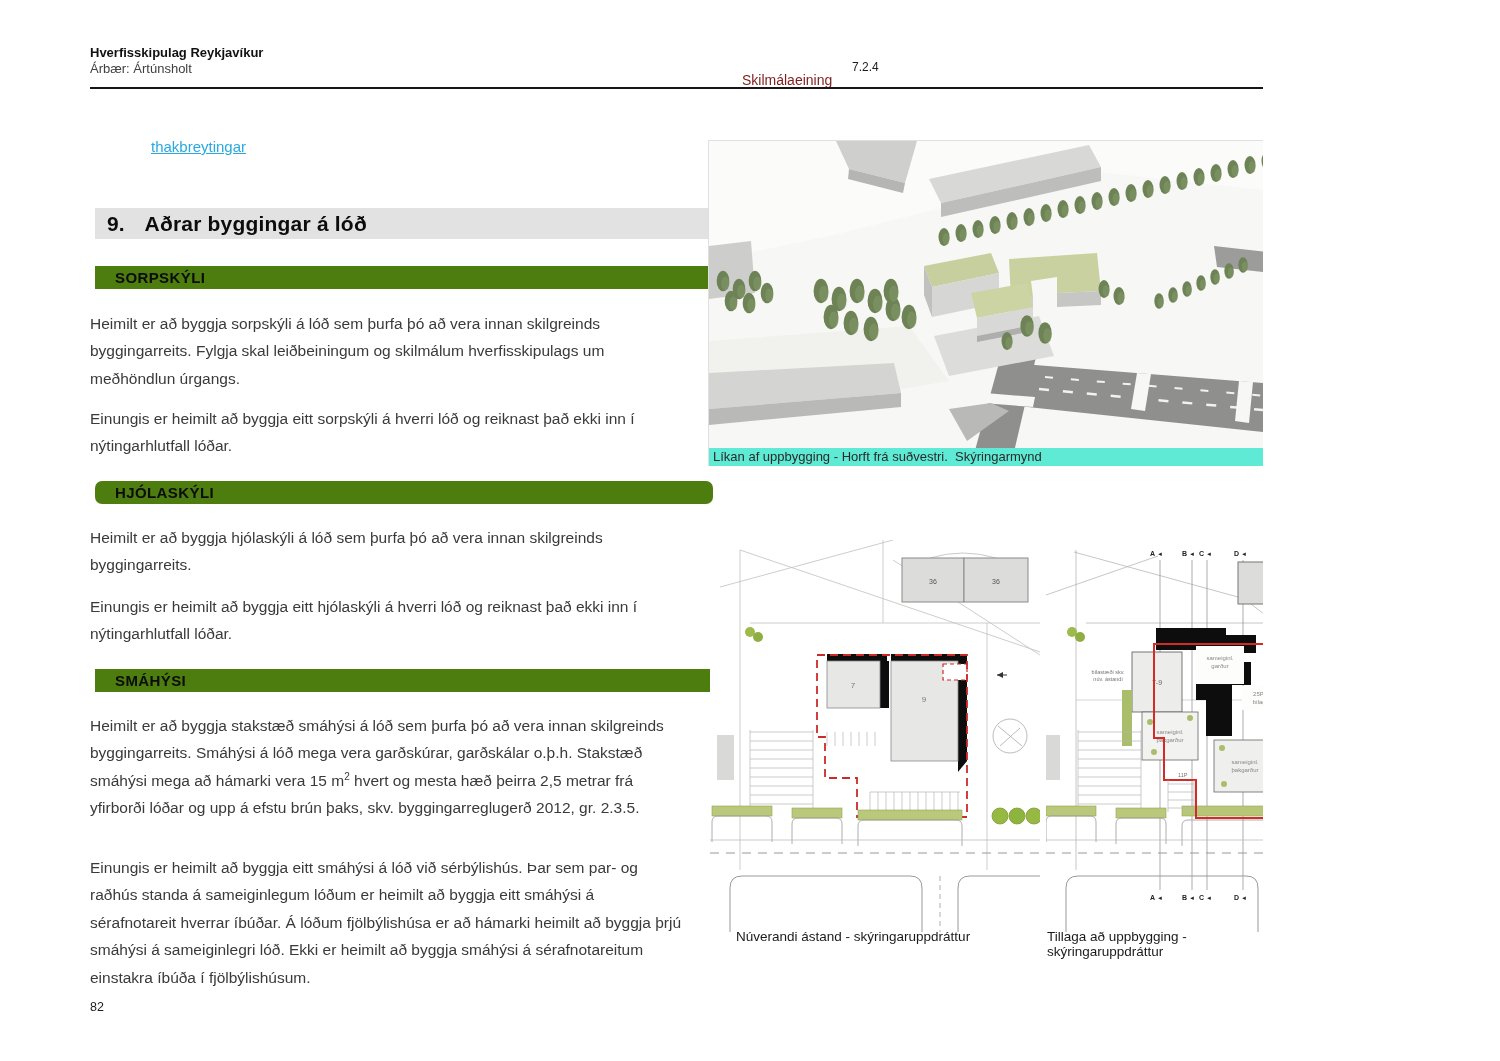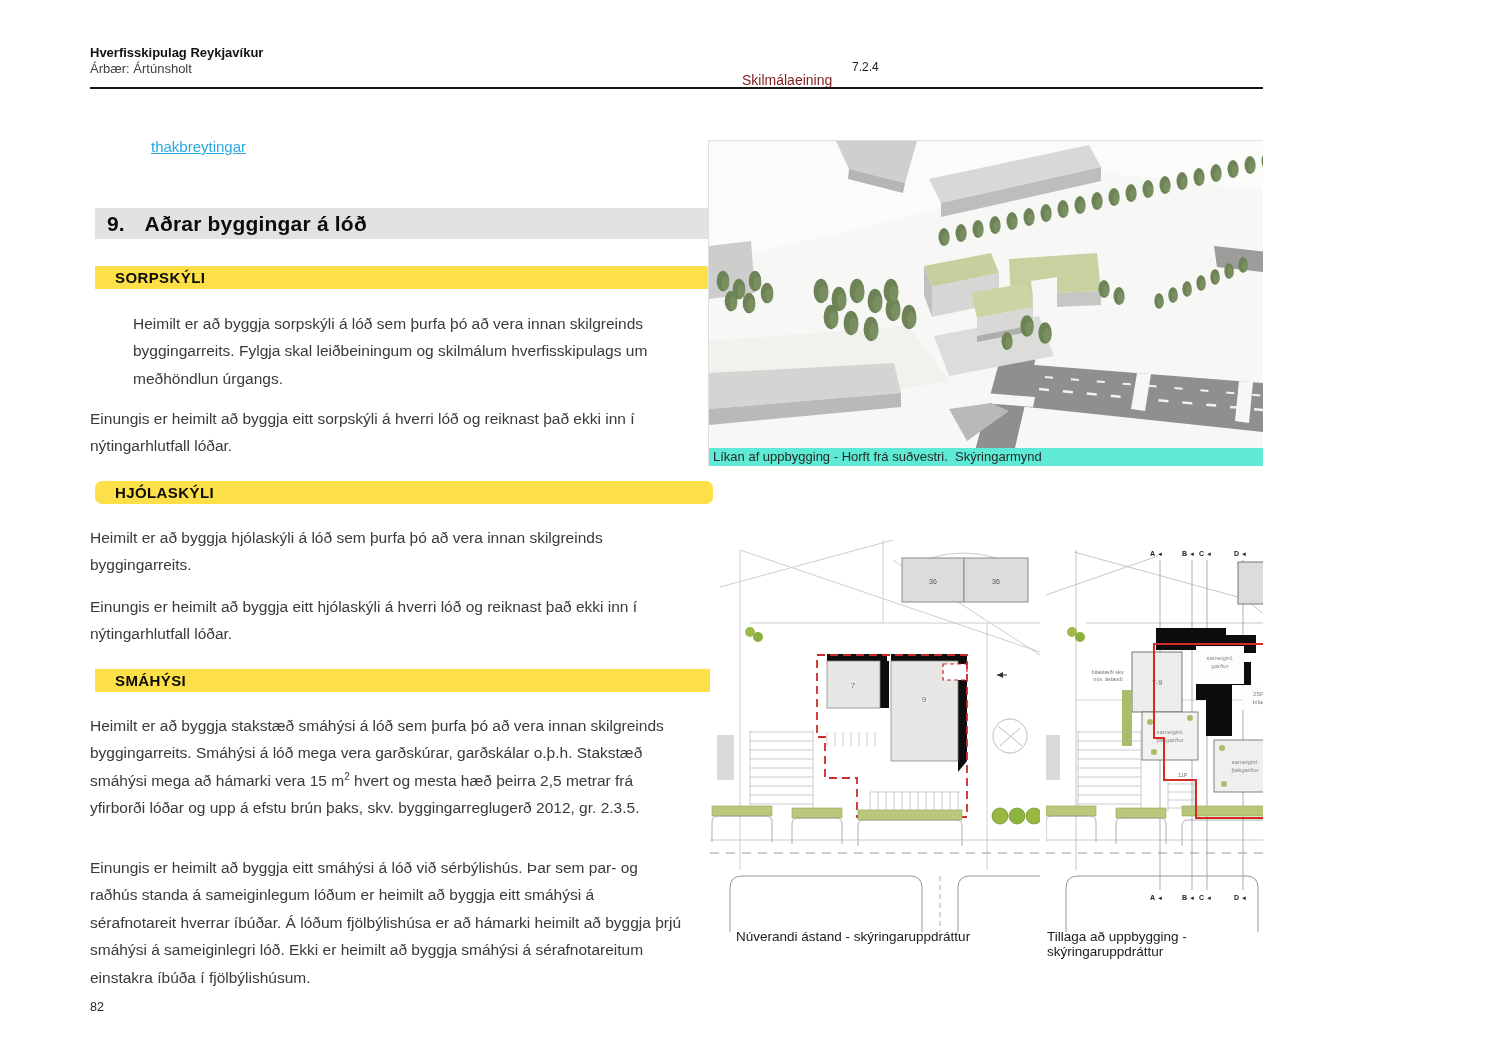--- a/index.html
+++ b/index.html
@@ -16,27 +16,27 @@
 
   
   .top-link{left:151px;top:138px;font-size:15px;color:#29a9e0;text-decoration:underline;cursor:pointer;}
 
   
   .h1-bar{left:95px;top:208px;width:615px;height:31px;background:#e2e2e2;
           display:flex;align-items:center;font-size:21px;font-weight:bold;color:#0c0c0c;}
   .h1-num{margin-left:12px;}
   .h1-title{margin-left:20px;letter-spacing:0.2px;}
 
-  .sub-bar{left:95px;width:618px;height:23px;background:#fde047;display:flex;align-items:center;
+  .sub-bar{left:95px;width:618px;height:23px;background:#4d7c0f;display:flex;align-items:center;
            font-size:15px;font-weight:bold;color:#0c0c0c;letter-spacing:0.4px;}
   .sub-bar span{margin-left:20px;}
   .bar-sorp{top:266px;} .bar-hjol{top:481px;border-radius:7px;} .bar-sma{top:669px;text-align:center;}
 
   .para{left:90px;width:592px;font-size:15.5px;line-height:27.5px;color:#3a3a3a;}
-  .p-sorp1{top:294px;margin-left:43px;} .p-sorp2{top:389px;}
+  .p-sorp1{top:294px;} .p-sorp2{top:389px;}
   .p-hjol1{top:508px;} .p-hjol2{top:577px;}
   .p-sma1{top:696px;}  .p-sma2{top:838px;}
   sup{font-size:10px;line-height:0;}
 
   .pagenum{left:90px;top:1000px;font-size:12.5px;color:#1d1d1d;}
 
   
   .fig-model{left:708px;top:140px;width:658px;height:326px;border:1px solid #e0e0de;box-sizing:border-box;}
   .model-caption{left:709px;top:448px;width:610px;height:18px;background:#5eead4;
                  font-size:13px;color:#2a2a2a;white-space:pre;padding:1px 0 0 4px;box-sizing:border-box;}

